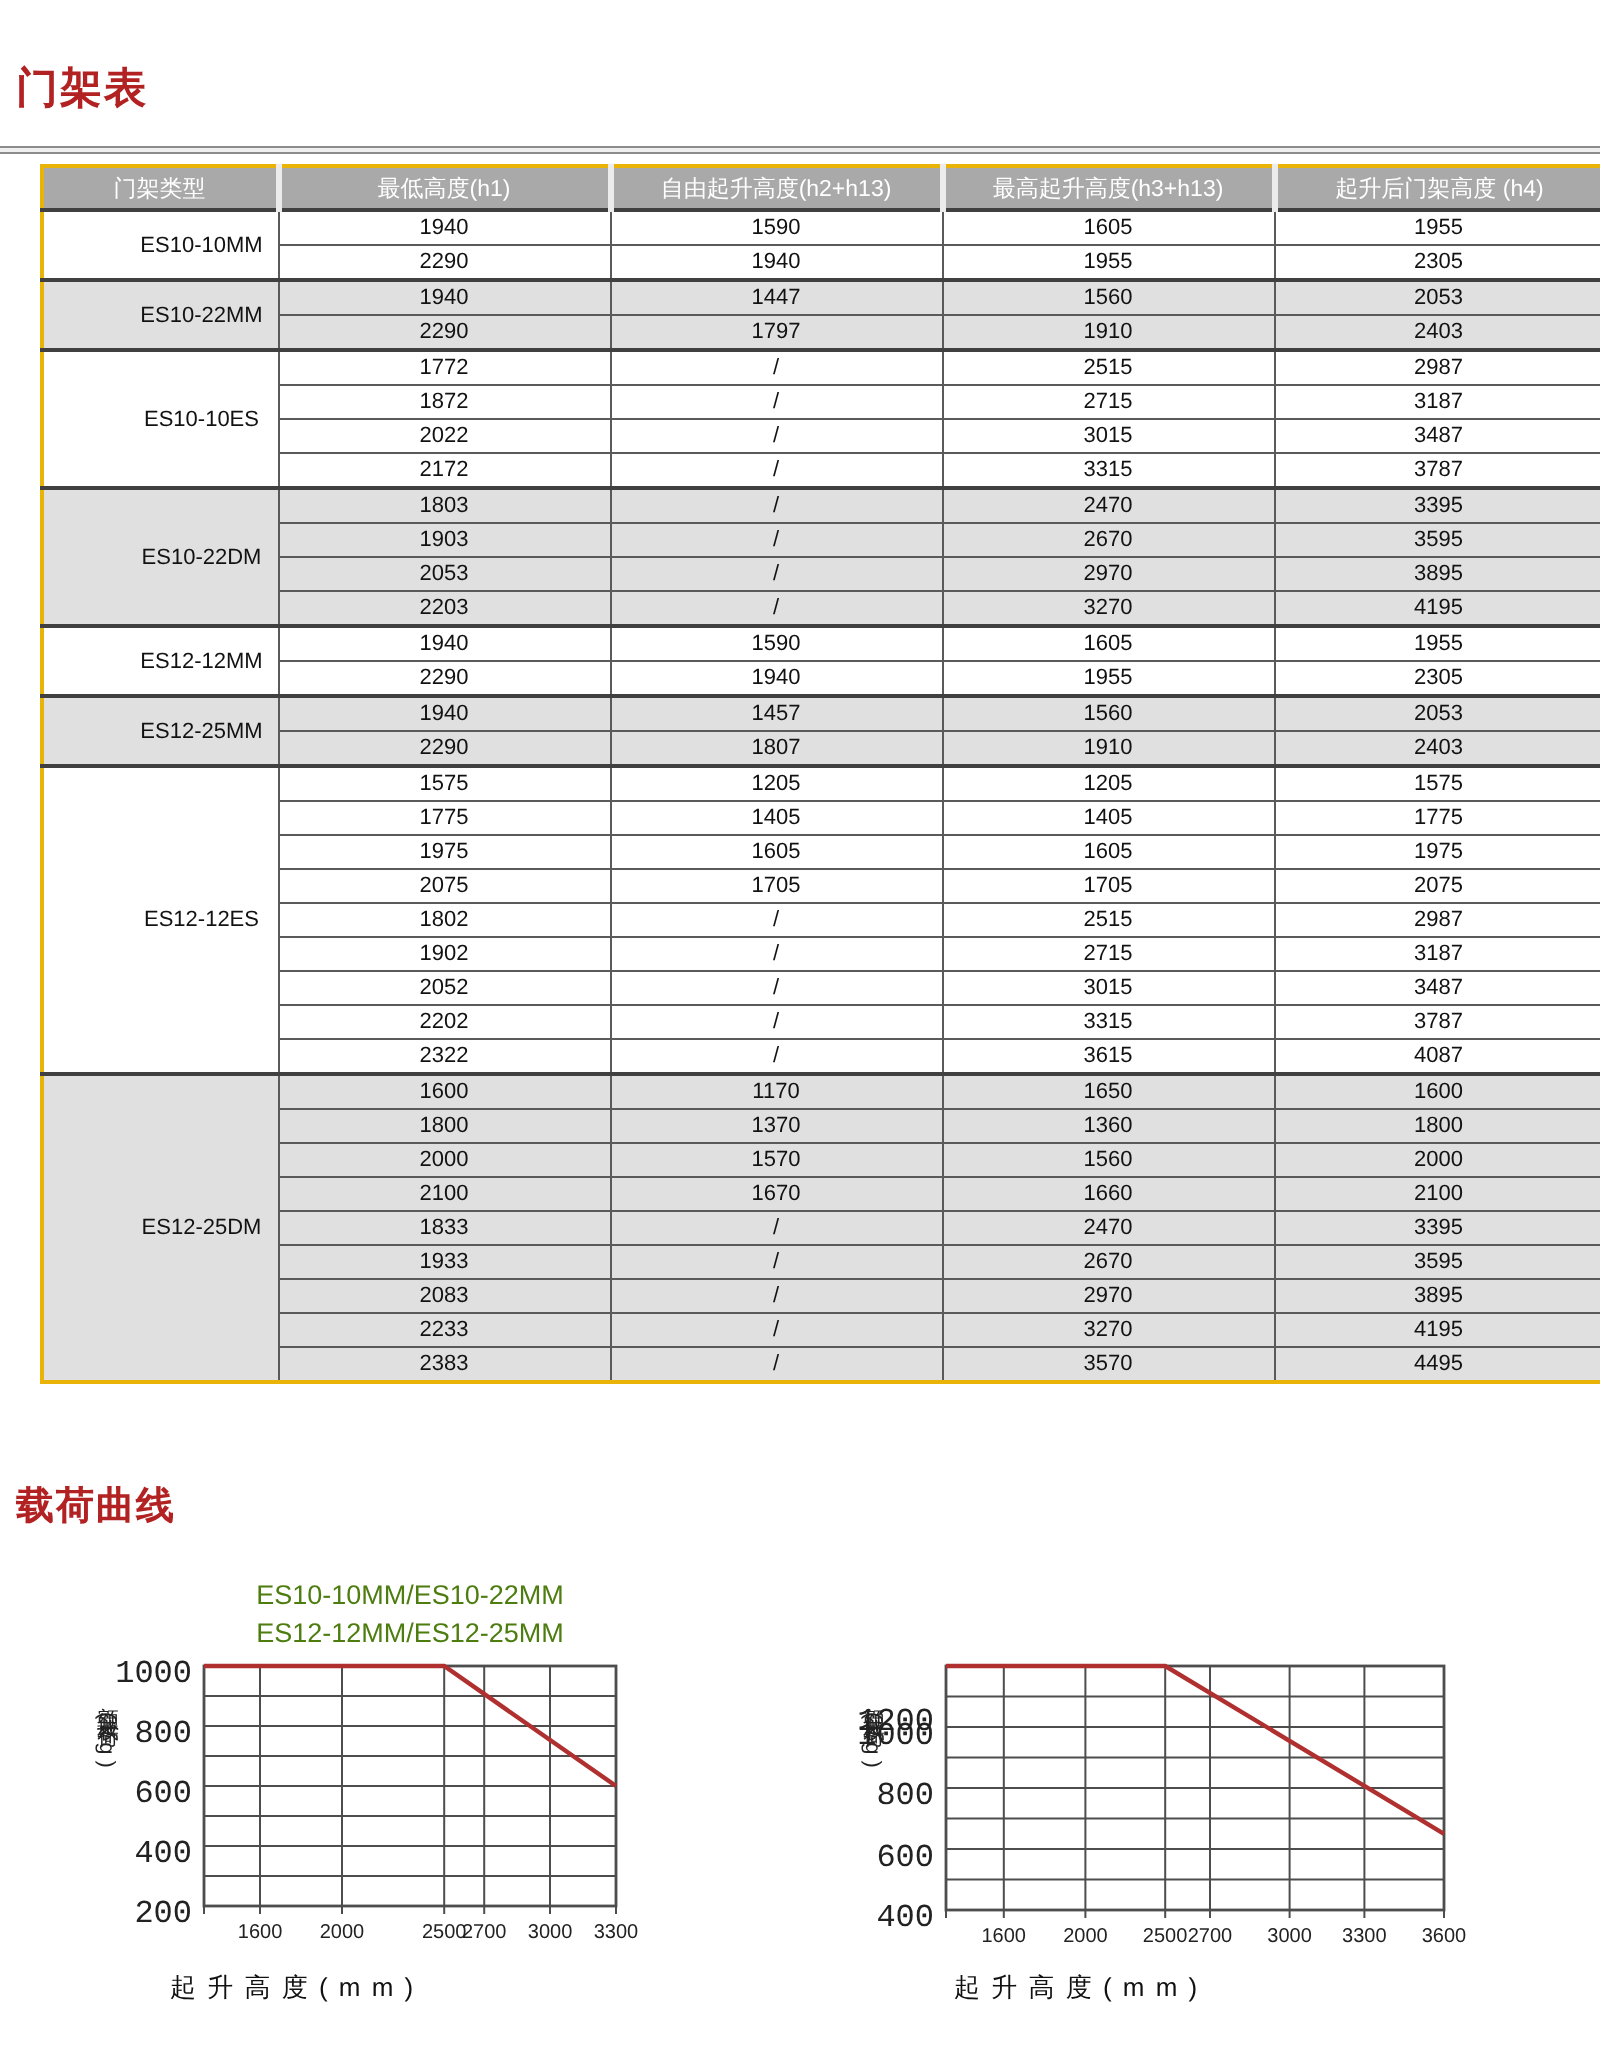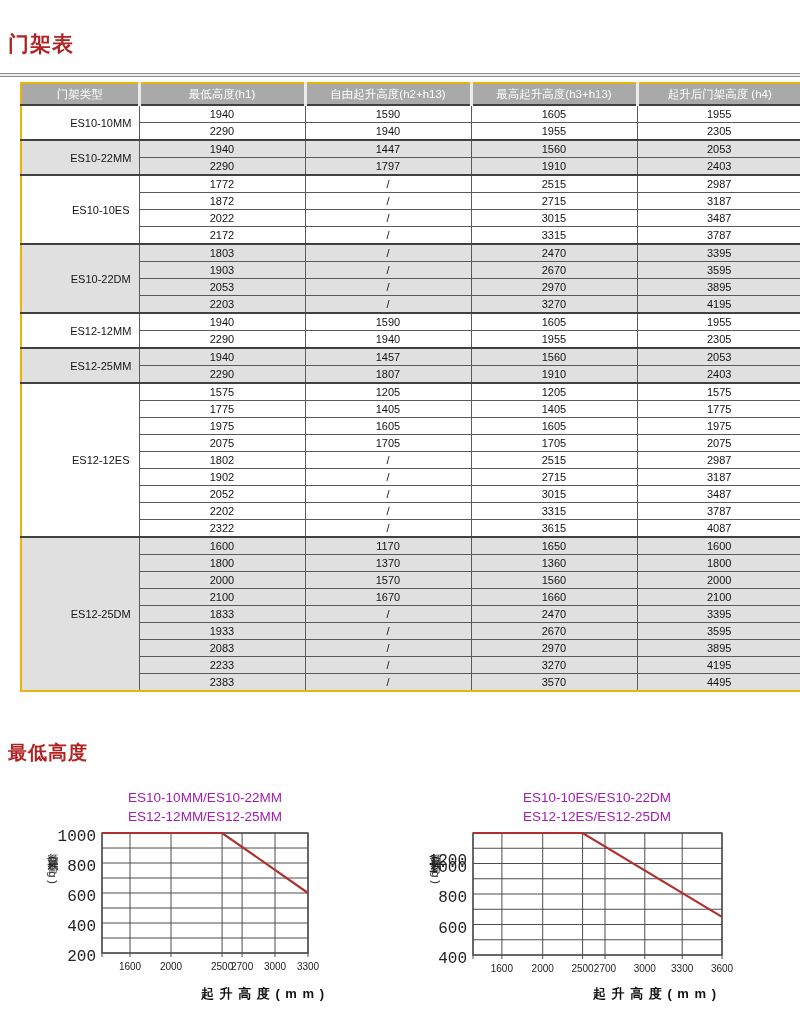--- a/index.html
+++ b/index.html
@@ -17,26 +17,26 @@
   .spec-table th:first-child{border-left:none;}
   .spec-table td{border:1px solid #5a5a5a;font-size:11px;line-height:16px;height:16px;padding:0;
                  text-align:center;color:#121212;background:#ffffff;}
   .spec-table tr.group-start td{border-top:2px solid #404040;}
   .spec-table tr.shade td{background:#e0e0e0;}
   .spec-table td.model{font-size:11px;padding-left:41px;}
 
   .section-title{position:absolute;left:8px;top:740px;font-size:19px;font-weight:bold;color:#b22222;letter-spacing:1px;}
 
   .chart{position:absolute;top:782px;width:345px;height:245px;}
-  .chart-title{position:absolute;top:6px;text-align:center;font-size:13.5px;line-height:19px;color:#a21caf;}
+  .chart-title{position:absolute;top:6px;text-align:center;font-size:13.5px;line-height:19px;color:#4d7c0f;}
   .plot-svg{position:absolute;overflow:visible;}
   .ylab{position:absolute;writing-mode:vertical-rl;font-size:11px;color:#222;letter-spacing:3px;}
   .ytick{position:absolute;font-size:16px;color:#222;width:40px;text-align:right;font-family:Liberation Mono, monospace;}
   .xtick{position:absolute;font-size:10px;color:#222;width:44px;text-align:center;}
-  .xlabel{position:absolute;top:203px;font-size:13px;font-weight:bold;color:#111;text-align:right;letter-spacing:1px;}
+  .xlabel{position:absolute;top:203px;font-size:13px;font-weight:normal;color:#111;text-align:left;letter-spacing:1px;}
 </style>
 </head>
 <body>
 
 <div class="page">
 
   <div class="doc-title">门架表</div>
   <div class="divider"></div>
 
   <table class="spec-table">
@@ -265,21 +265,21 @@
         </tr>
         <tr class="shade">
           <td>2383</td>
           <td>/</td>
           <td>3570</td>
           <td>4495</td>
         </tr>
       </tbody>
   </table>
 
-  <div class="section-title">最低高度</div>
+  <div class="section-title">载荷曲线</div>
 
   <div class="chart" id="chart0" style="left:30px">
     <div class="chart-title" style="left:40px;width:270px">
       <div>ES10-10MM/ES10-22MM</div>
       <div>ES12-12MM/ES12-25MM</div>
     </div>
     <div class="ylab" style="left:15px;top:62px">额定载荷(kg)</div>
     <svg class="plot-svg" width="207" height="125" style="left: 72px; top: 51px;">
         <line x1="0" y1="120" x2="206" y2="120" stroke="#4d4d4d" stroke-width="1"></line>
         <line x1="0" y1="105" x2="206" y2="105" stroke="#4d4d4d" stroke-width="1"></line>
@@ -308,24 +308,20 @@
       <div class="ytick" style="left: 26px; top: 166px;">200</div>
       <div class="xtick" style="left: 78.016px; top: 179px;">1600</div>
       <div class="xtick" style="left: 119.01px; top: 179px;">2000</div>
       <div class="xtick" style="left: 170.098px; top: 179px;">2500</div>
       <div class="xtick" style="left: 190.08px; top: 179px;">2700</div>
       <div class="xtick" style="left: 223.04px; top: 179px;">3000</div>
       <div class="xtick" style="left: 256px; top: 179px;">3300</div>
     </div>
 
   <div class="chart" id="chart1" style="left:420px">
-    <div class="chart-title" style="left:37px;width:280px">
-      <div>ES10-10ES/ES10-22DM</div>
-      <div>ES12-12ES/ES12-25DM</div>
-    </div>
     <div class="ylab" style="left:8px;top:62px">额定载荷(kg)</div>
     <svg class="plot-svg" width="250" height="127" style="left: 53px; top: 51px;">
         <line x1="0" y1="122" x2="249" y2="122" stroke="#4d4d4d" stroke-width="1"></line>
         <line x1="0" y1="106.75" x2="249" y2="106.75" stroke="#4d4d4d" stroke-width="1"></line>
         <line x1="0" y1="91.5" x2="249" y2="91.5" stroke="#4d4d4d" stroke-width="1"></line>
         <line x1="0" y1="76.25" x2="249" y2="76.25" stroke="#4d4d4d" stroke-width="1"></line>
         <line x1="0" y1="61" x2="249" y2="61" stroke="#4d4d4d" stroke-width="1"></line>
         <line x1="0" y1="45.75" x2="249" y2="45.75" stroke="#4d4d4d" stroke-width="1"></line>
         <line x1="0" y1="30.5" x2="249" y2="30.5" stroke="#4d4d4d" stroke-width="1"></line>
         <line x1="0" y1="15.25" x2="249" y2="15.25" stroke="#4d4d4d" stroke-width="1"></line>

